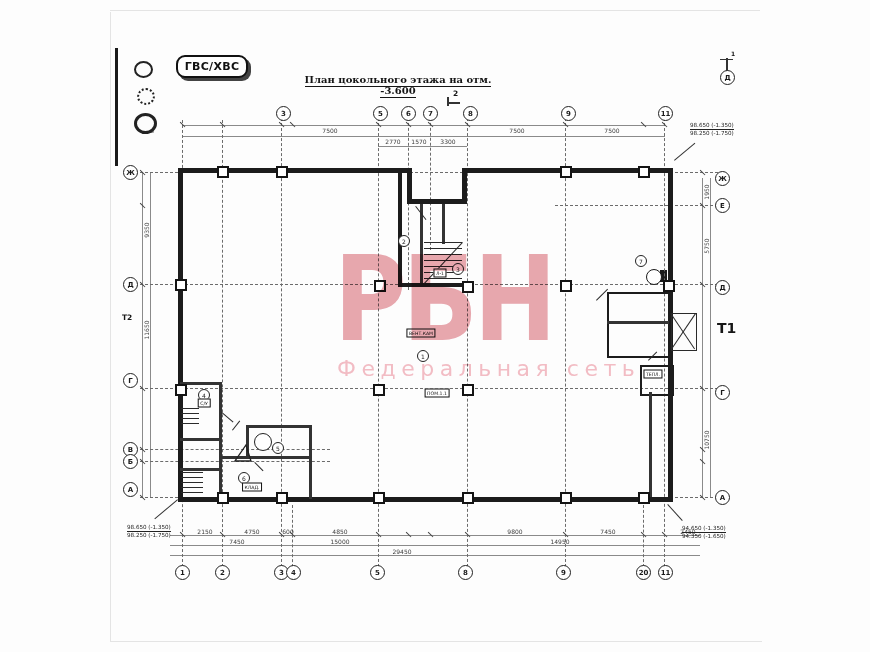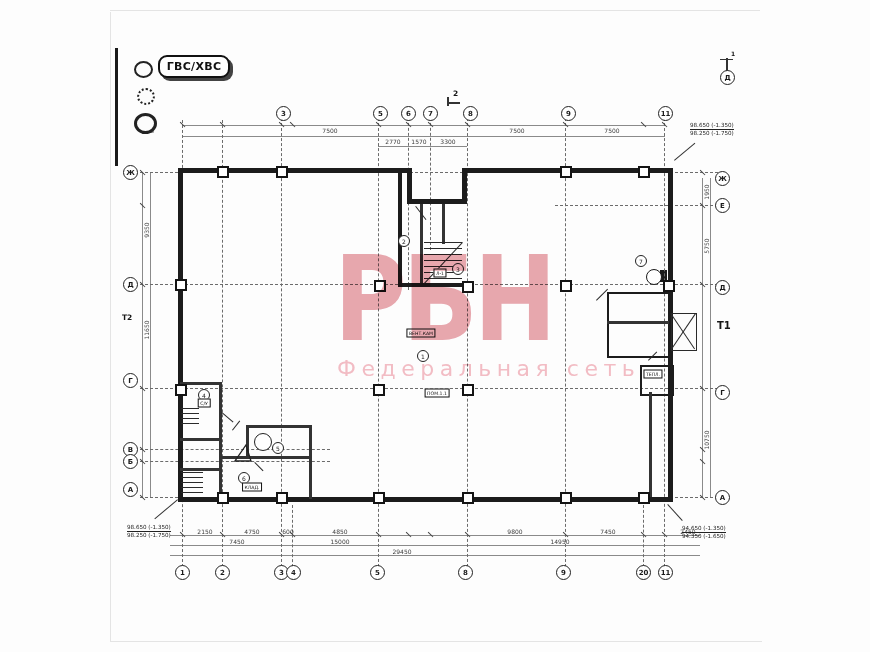--- a/index.html
+++ b/index.html
@@ -54,24 +54,27 @@
 <div class="canvas">
 
   <div class="abs scan-edge" style="left:110px;top:12px;width:1px;height:630px;"></div>
   <div class="abs scan-edge" style="left:110px;top:10px;width:650px;height:1px;"></div>
   <div class="abs scan-edge" style="left:110px;top:641px;width:652px;height:1px;"></div>
   <div class="abs scan-dark" style="left:115px;top:48px;width:3px;height:118px;"></div>
 
   <div class="abs legend-dot" style="left:134px;top:61px;width:15px;height:13px;"></div>
   <div class="abs legend-dot" style="left:137px;top:88px;width:14px;height:13px;border-style:dotted;"></div>
   <div class="abs legend-dot" style="left:134px;top:113px;width:17px;height:15px;border-width:3px;"></div>
-  <div class="abs legend-btn" style="left:158px;top:55px;width:68px;height:19px;">
+  <div class="abs legend-btn" style="left:176px;top:55px;width:68px;height:19px;">
     <span>ГВС/ХВС</span>
   </div>
 
+  <div class="abs plan-title" style="left:288px;top:74px;width:220px;">
+    <span>План цокольного этажа на отм. -3.600</span>
+  </div>
 
   <div class="abs wall" style="left:178px;top:168px;width:234px;height:5px;"></div>
   <div class="abs wall" style="left:407px;top:168px;width:5px;height:36px;"></div>
   <div class="abs wall" style="left:407px;top:199px;width:60px;height:5px;"></div>
   <div class="abs wall" style="left:462px;top:168px;width:5px;height:36px;"></div>
   <div class="abs wall" style="left:462px;top:168px;width:211px;height:5px;"></div>
   <div class="abs wall" style="left:178px;top:168px;width:5px;height:334px;"></div>
   <div class="abs wall" style="left:668px;top:168px;width:5px;height:334px;"></div>
   <div class="abs wall" style="left:178px;top:497px;width:495px;height:5px;"></div>
 
@@ -114,21 +117,21 @@
   <div class="abs wall-thin" style="left:447px;top:97px;width:1.6px;height:9px;"></div>
   <div class="abs wall-thin" style="left:447px;top:102px;width:13px;height:1.6px;"></div>
   <div class="abs sect" style="left:453px;top:89px;">2</div>
   <div class="abs wall-thin" style="left:726px;top:58px;width:1.6px;height:13px;"></div>
   <div class="abs wall-thin" style="left:720px;top:59px;width:13px;height:1.4px;"></div>
   <div class="abs sect" style="left:731px;top:50px;font-size:6px;">1</div>
   <div class="abs axis-circle" style="left:720px;top:70px;">
       <span>Д</span>
     </div>
   <div class="abs sect" style="left:122px;top:313px;">Т2</div>
-  <div class="abs sect" style="left:717px;top:320px;font-size:10px;">Т1</div>
+  <div class="abs sect" style="left:717px;top:320px;font-size:14px;">Т1</div>
 
   <div class="abs dim-line" style="left:182px;top:125px;width:483px;height:1px;"></div>
   <div class="abs dim-line" style="left:182px;top:136px;width:483px;height:1px;"></div>
   <div class="abs dim-line" style="left:378px;top:146px;width:89px;height:1px;"></div>
   <div class="abs dim-line" style="left:170px;top:535px;width:530px;height:1px;"></div>
   <div class="abs dim-line" style="left:170px;top:545px;width:530px;height:1px;"></div>
   <div class="abs dim-line" style="left:170px;top:555px;width:530px;height:1px;"></div>
   <div class="abs dim-line" style="left:142px;top:172px;width:1px;height:325px;"></div>
   <div class="abs dim-line" style="left:150px;top:172px;width:1px;height:325px;"></div>
   <div class="abs dim-line" style="left:702px;top:178px;width:1px;height:319px;"></div>

